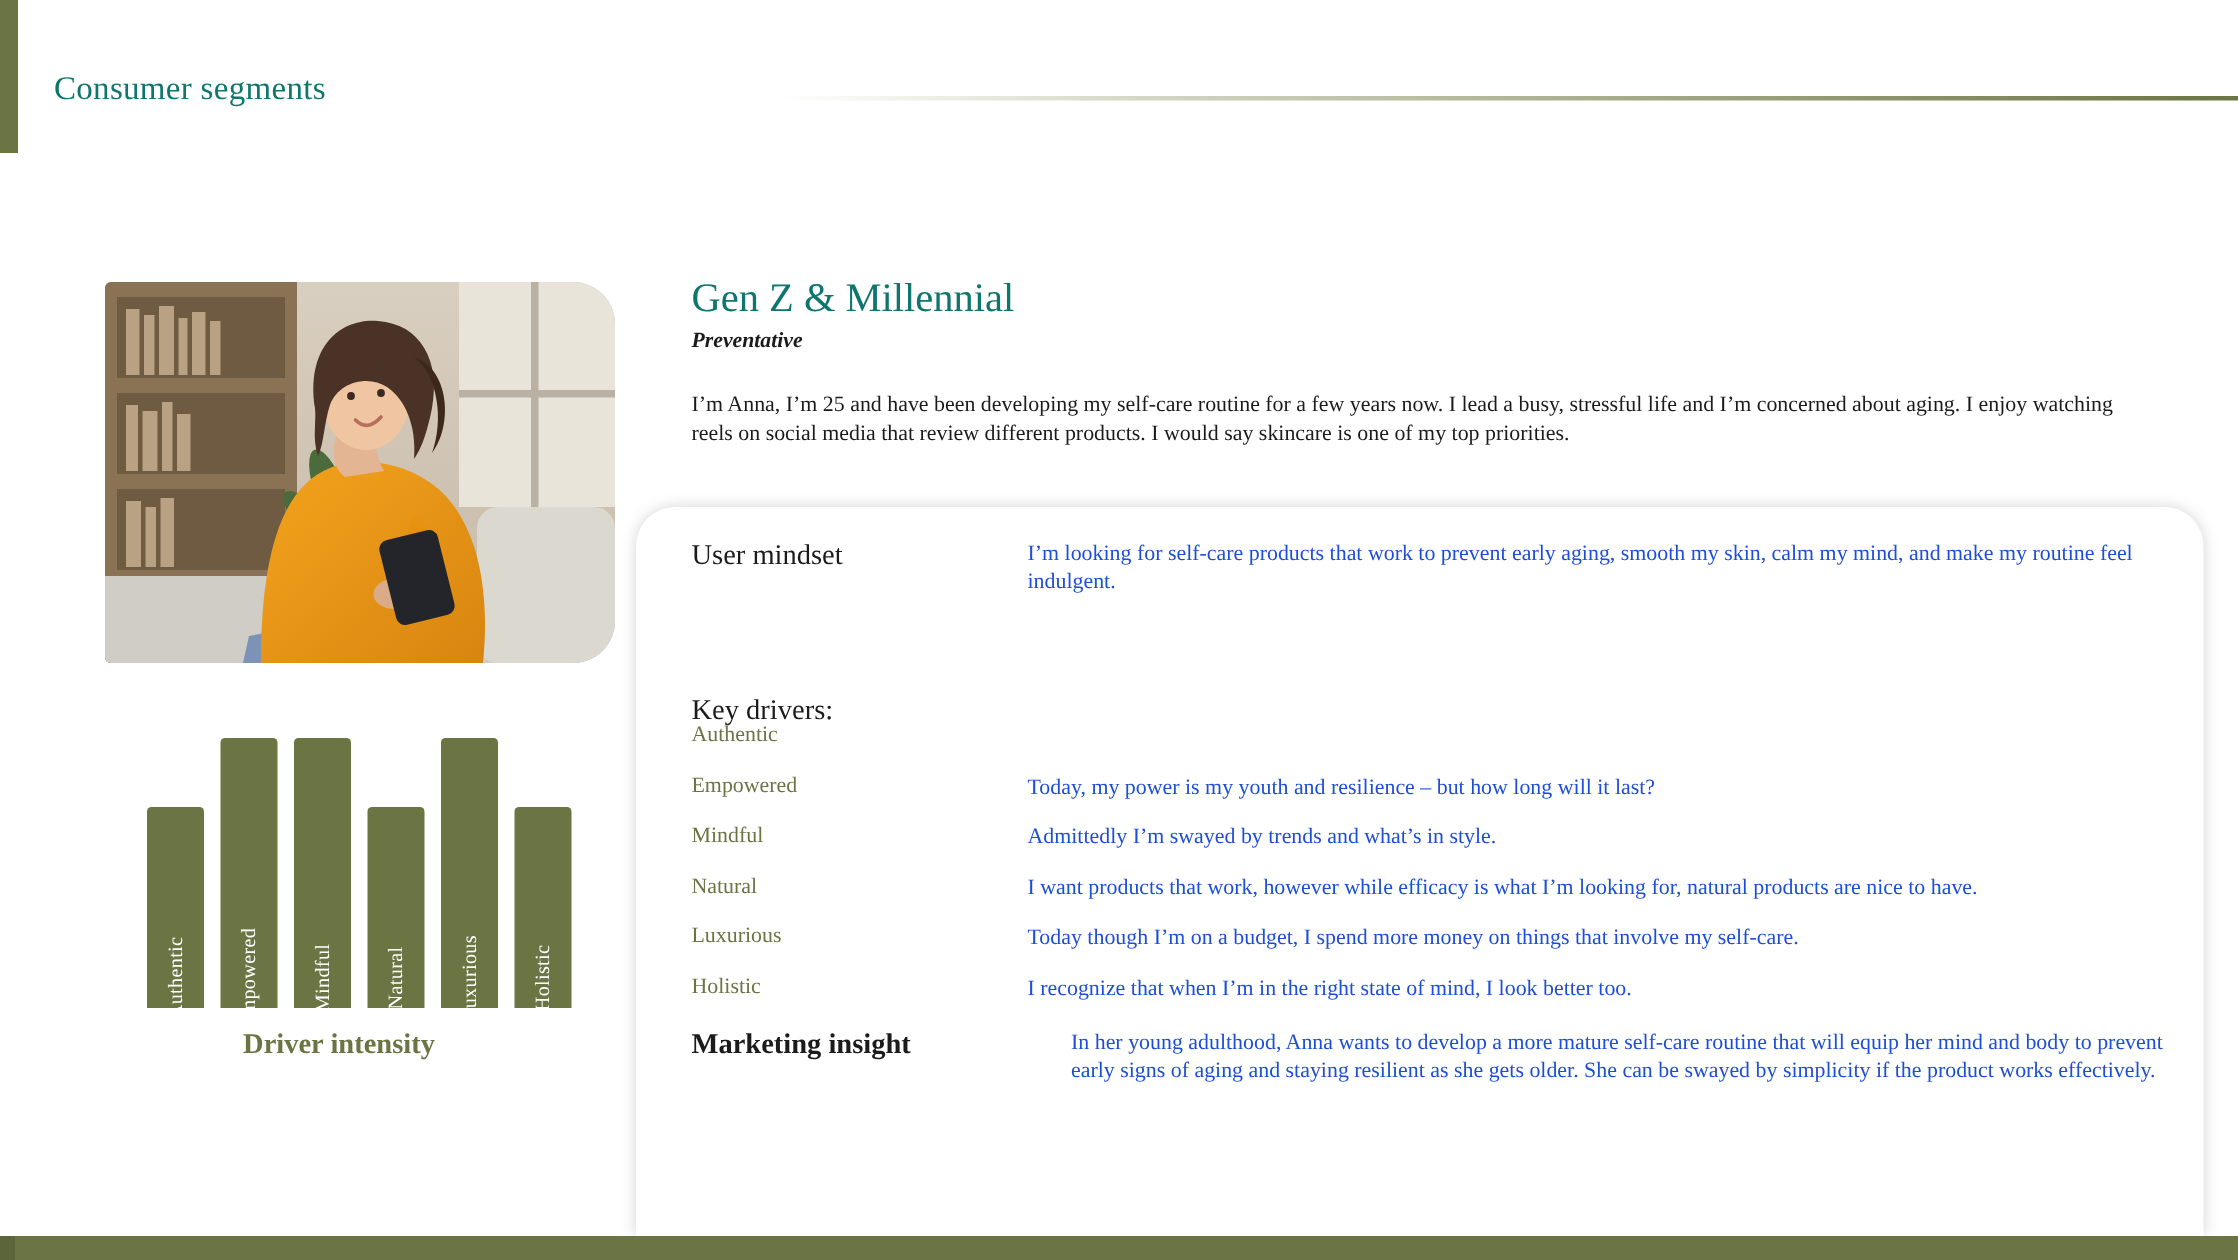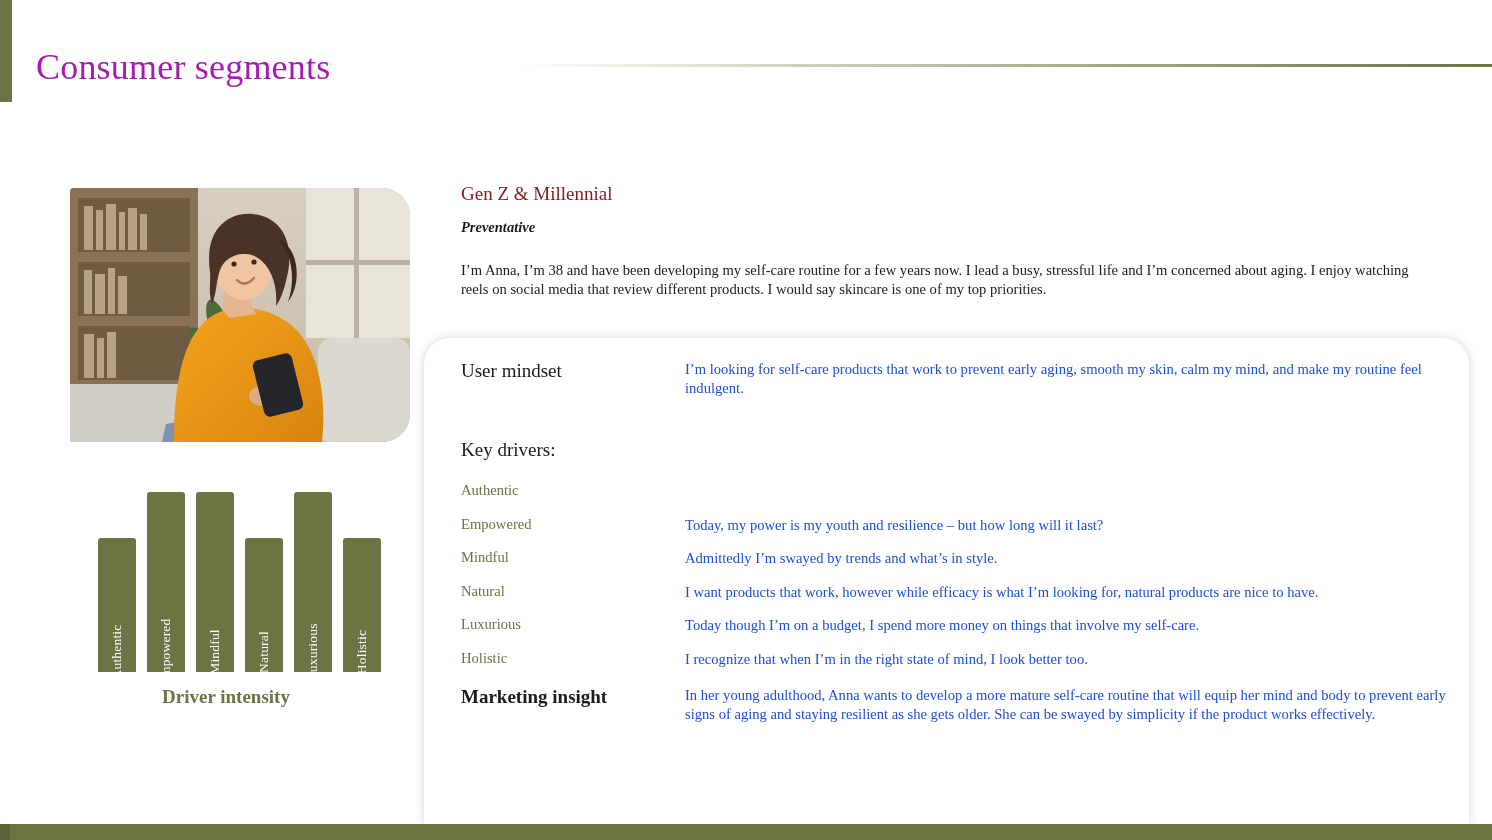--- a/index.html
+++ b/index.html
@@ -22,22 +22,22 @@
     position: absolute;
     left: 0; top: 0;
     width: 12px; height: 102px;
     background: #6b7443;
   }
 
   
   .slide-title {
     position: absolute;
     left: 36px; top: 46px;
-    font-size: 36px;
-    color: #a21caf;
+    font-size: 22px;
+    color: #0f766e;
     letter-spacing: .2px;
     font-family: "Liberation Serif", serif;
   }
   .header-rule {
     position: absolute;
     left: 520px; top: 64px;
     width: 972px; height: 3px;
     background: linear-gradient(to right, rgba(240,240,232,0) 0%, #cfd2bb 28%, #6b7443 100%);
   }
 
@@ -99,22 +99,22 @@
     color: #6b7443;
     font-size: 19px;
     font-weight: bold;
     font-family: "Liberation Serif", serif;
   }
 
   
   .persona-title {
     position: absolute;
     left: 461px; top: 183px;
-    font-size: 19px;
-    color: #7f1d1d;
+    font-size: 27px;
+    color: #0f766e;
     font-family: "Liberation Serif", serif;
   }
   .persona-sub {
     position: absolute;
     left: 461px; top: 219px;
     font-size: 14.5px;
     font-weight: bold;
     font-style: italic;
     color: #1b1b1b;
   }
@@ -164,20 +164,21 @@
     flex: 1;
     font-size: 14.6px;
     line-height: 1.33;
     color: #1d4ed8;
   }
   .section-head {
     position: absolute;
     left: 37px;
     font-size: 19px;
     color: #1b1b1b;
+    margin-top: 24px;
   }
   .row .label.bold {
     font-weight: bold;
     font-size: 19px;
   }
 </style>
 </head>
 <body>
 
 <div class="slide">
@@ -274,21 +275,21 @@
       <span class="bar-label">Luxurious</span>
     </div>
     <div class="bar" style="left:245px; height:134px;">
       <span class="bar-label">Holistic</span>
     </div>
   </div>
   <div class="chart-caption">Driver intensity</div>
 
   <div class="persona-title">Gen Z &amp; Millennial</div>
   <div class="persona-sub">Preventative</div>
-  <div class="persona-quote">I’m Anna, I’m 38 and have been developing my self-care routine for a few years now. I lead a busy, stressful life and I’m concerned about aging. I enjoy watching reels on social media that review different products. I would say skincare is one of my top priorities.</div>
+  <div class="persona-quote">I’m Anna, I’m 25 and have been developing my self-care routine for a few years now. I lead a busy, stressful life and I’m concerned about aging. I enjoy watching reels on social media that review different products. I would say skincare is one of my top priorities.</div>
 
   <div class="card">
     <div class="card-inner">
 
       <div class="row" style="top:22px;">
         <div class="label">User mindset</div>
         <div class="text">I’m looking for self-care products that work to prevent early aging, smooth my skin, calm my mind, and make my routine feel indulgent.</div>
       </div>
 
       <div class="section-head" style="top:101px;">Key drivers:</div>
@@ -310,21 +311,21 @@
       </div>
       <div class="row" style="top:278px;">
         <div class="label small">Luxurious</div>
         <div class="text">Today though I’m on a budget, I spend more money on things that involve my self-care.</div>
       </div>
       <div class="row" style="top:312px;">
         <div class="label small">Holistic</div>
         <div class="text">I recognize that when I’m in the right state of mind, I look better too.</div>
       </div>
 
-      <div class="row" style="top:348px;">
+      <div class="row" style="top:348px;gap:29px;">
         <div class="label bold">Marketing insight</div>
         <div class="text">In her young adulthood, Anna wants to develop a more mature self-care routine that will equip her mind and body to prevent early signs of aging and staying resilient as she gets older. She can be swayed by simplicity if the product works effectively.</div>
       </div>
 
     </div>
   </div>
 
   <div class="bottom-bar">
     <div class="bottom-bar-left"></div>
   </div>

